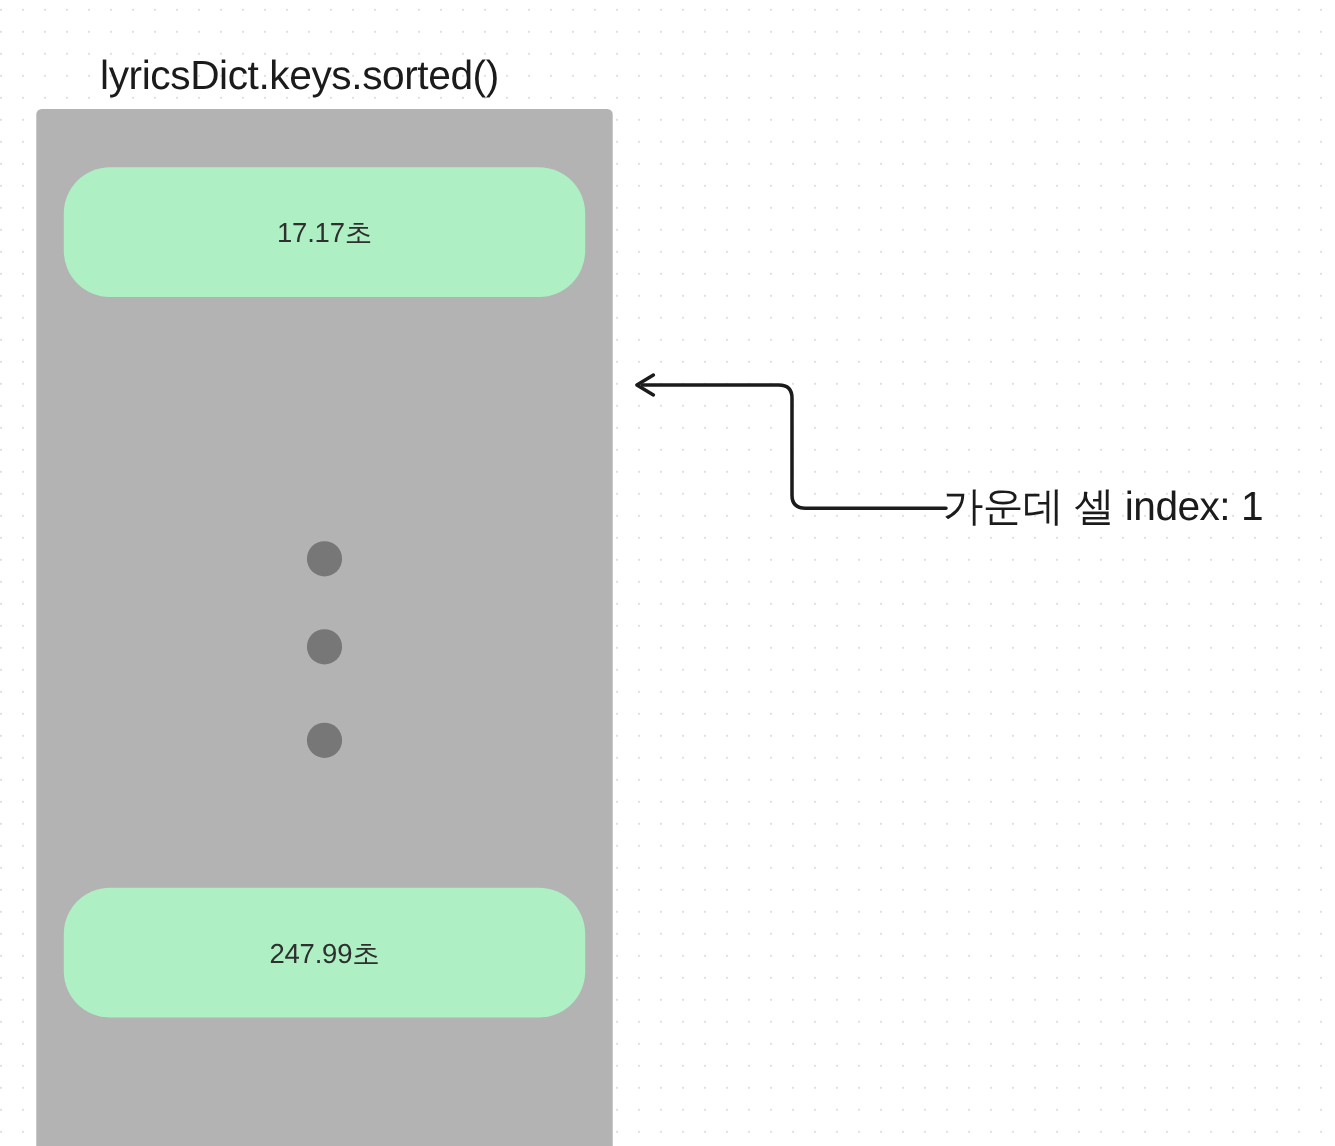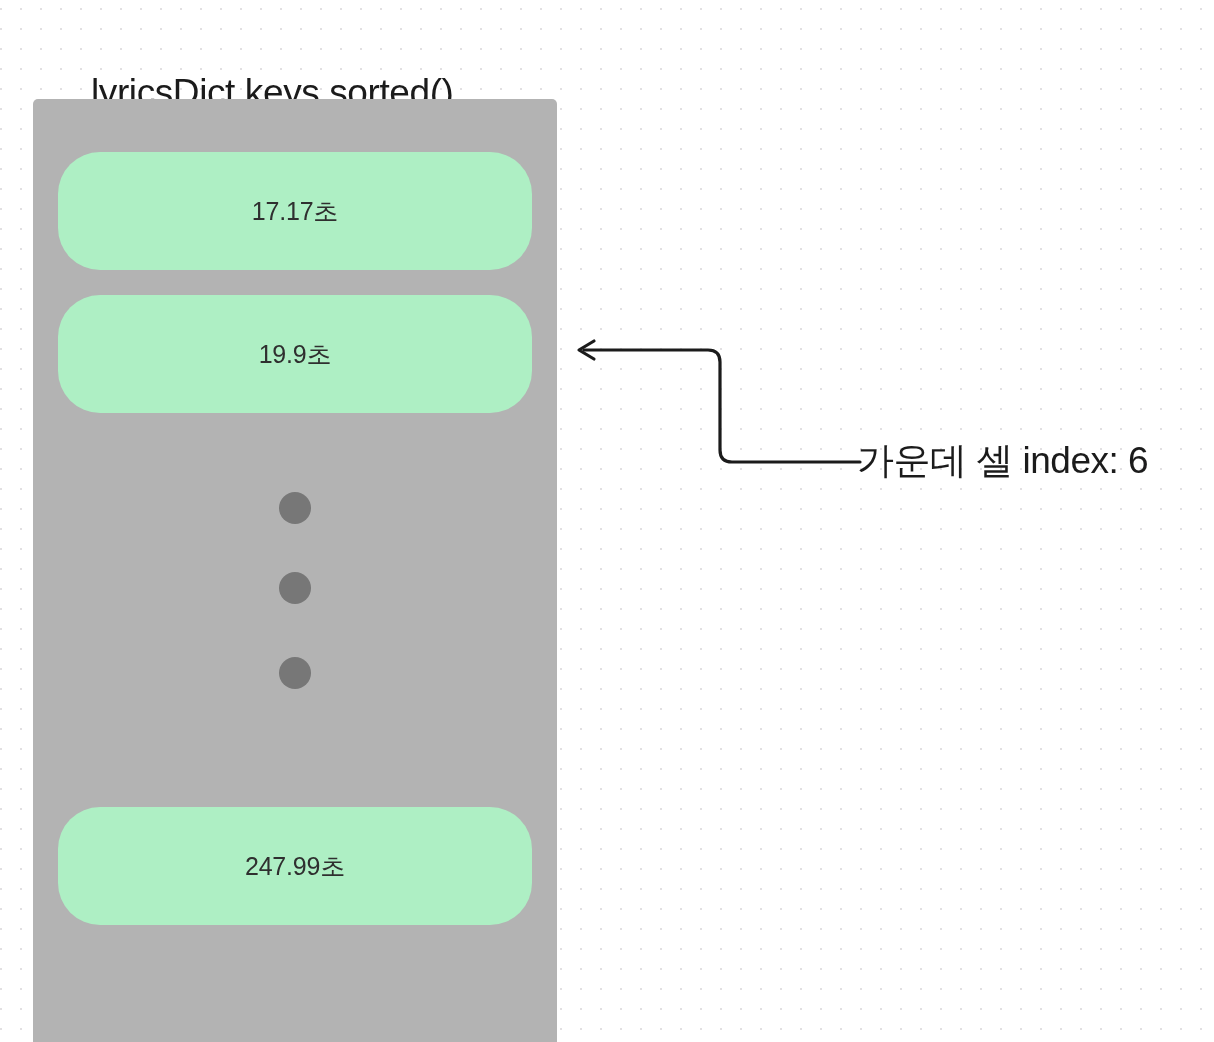--- a/index.html
+++ b/index.html
@@ -28,21 +28,20 @@
   
   #diagram-title {
     position: absolute;
     left: 91px;
     top: 47px;
     font-size: 37px;
     line-height: 44px;
     letter-spacing: -0.4px;
     color: #1b1b1b;
     white-space: nowrap;
-    margin-top: 24px;
   }
 
   
   #table-container {
     position: absolute;
     left: 33px;
     top: 99px;
     width: 524px;
     height: 1016px;
     background-color: #b3b3b3;
@@ -113,34 +112,31 @@
 <div id="canvas">
 
   <div id="diagram-title">lyricsDict.keys.sorted()</div>
 
   <div id="table-container">
 
     <div class="cell" id="cell-0">
       <span class="cell-label">17.17초</span>
     </div>
 
-    <div class="cell" id="cell-1">
-      <span class="cell-label">19.9초</span>
-    </div>
 
     <div class="ellipsis-dot" id="ellipsis-dot-1"></div>
     <div class="ellipsis-dot" id="ellipsis-dot-2"></div>
     <div class="ellipsis-dot" id="ellipsis-dot-3"></div>
 
     <div class="cell" id="cell-last">
       <span class="cell-label">247.99초</span>
     </div>
 
   </div>
 
   <svg id="connector" width="320" height="170" viewBox="0 0 320 170">
     <path d="M 300 137 L 172 137 Q 160 137 160 125 L 160 37 Q 160 25 148 25 L 24 25" fill="none" stroke="#1b1b1b" stroke-width="3.2" stroke-linecap="round" stroke-linejoin="round"></path>
     <path d="M 34 16 L 19 25 L 34 34" fill="none" stroke="#1b1b1b" stroke-width="3.2" stroke-linecap="round" stroke-linejoin="round"></path>
   </svg>
 
-  <div id="annotation-label">가운데 셀 index: 6</div>
+  <div id="annotation-label">가운데 셀 index: 1</div>
 
 </div>
 
 </body></html>

